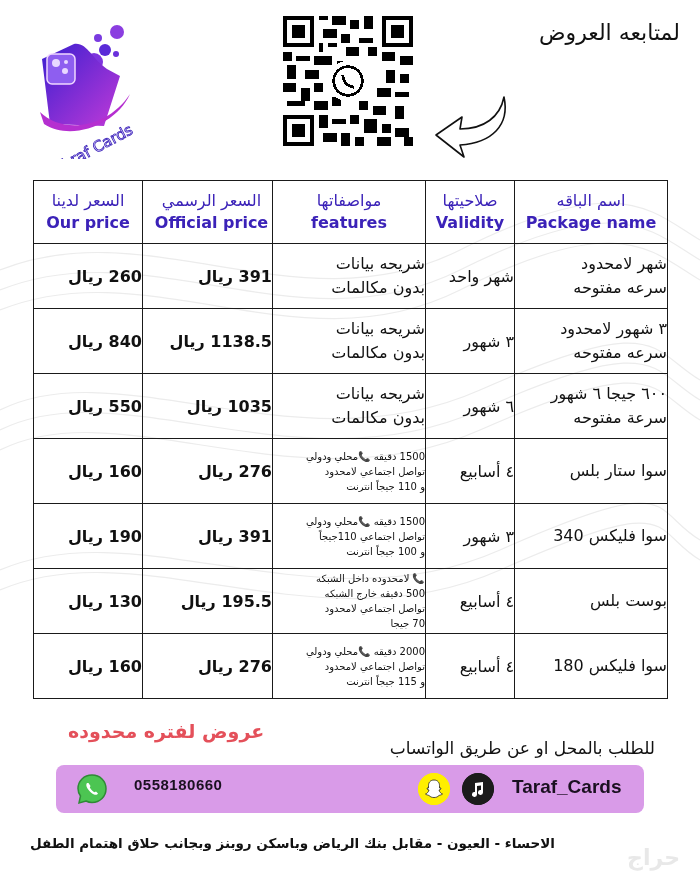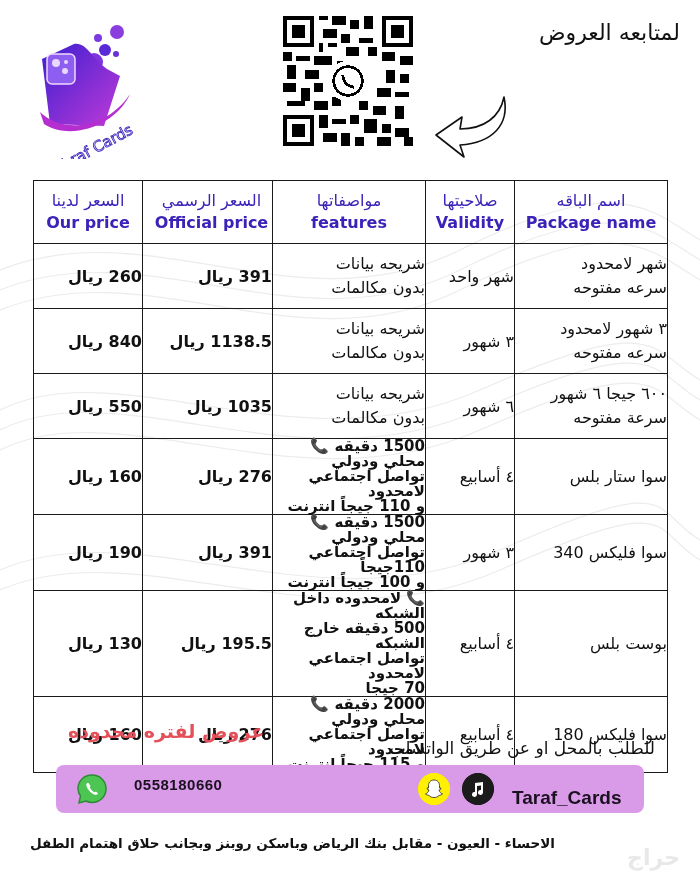--- a/index.html
+++ b/index.html
@@ -19,33 +19,33 @@
   
   .tbl { position: absolute; left: 33px; top: 180px; width: 635px; border-collapse: collapse; direction: rtl; }
   .tbl td, .tbl th { border: 1.5px solid #1a1a1a; vertical-align: middle; }
   .tbl th { height: 63px; font-weight: normal; color: #3b22b8; }
   .tbl th .ar { display: block; font-size: 16px; line-height: 22px; }
   .tbl th .en { display: block; font-size: 16px; font-weight: bold; line-height: 22px; }
   .tbl td { height: 65px; }
   .tbl .name { font-size: 16px; line-height: 24px; }
   .tbl .valid { font-size: 16px; }
   .tbl .feat { font-size: 16px; line-height: 24px; }
-  .tbl .feat.small { font-size: 15px; line-height: 15px; font-weight: bold; }
+  .tbl .feat.small { font-size: 10px; line-height: 15px; font-weight: normal; }
   .tbl .price { font-size: 16px; font-weight: bold; }
   .c-ours { width: 109px; } .c-off { width: 130px; padding-left: 8px; } .c-feat { width: 153px; } .c-val { width: 89px; } .c-name { width: 153px; }
 
   .limited { position: absolute; left: 68px; top: 720px; font-size: 19px; font-weight: bold; color: #e4505a; direction: rtl; }
   .order { position: absolute; right: 45px; top: 738px; font-size: 17px; direction: rtl; color: #111; }
 
   .contact { position: absolute; left: 56px; top: 765px; width: 588px; height: 48px; background: #d99be8; border-radius: 8px; }
   .wa-icon { position: absolute; left: 20px; top: 8px; width: 32px; height: 32px; }
   .phone { position: absolute; left: 66px; top: 11px; font-size: 15px; font-weight: bold; color: #1a1020; letter-spacing: 0.5px; font-family: "Liberation Sans", sans-serif; margin-left: 12px; }
   .snap-icon { position: absolute; left: 362px; top: 8px; width: 32px; height: 32px; border-radius: 50%; background: #ffef00; }
   .tiktok-icon { position: absolute; left: 406px; top: 8px; width: 32px; height: 32px; border-radius: 50%; background: #1b1b1b; }
-  .handle { position: absolute; left: 456px; top: 11px; font-size: 19px; font-weight: bold; color: #1a1020; font-family: "Liberation Sans", sans-serif; margin-top: 11px; }
+  .handle { position: absolute; left: 456px; top: 11px; font-size: 19px; font-weight: bold; color: #1a1020; font-family: "Liberation Sans", sans-serif; }
 
   .address { position: absolute; right: 145px; top: 835px; font-size: 13.5px; font-weight: bold; direction: rtl; color: #111; }
   .watermark { position: absolute; right: 20px; top: 845px; font-size: 22px; color: #e8e8e8; font-weight: bold; }
 </style>
 </head>
 <body>
 
 <svg class="wave" viewBox="0 0 700 560">
   <g fill="none" stroke="#ececec" stroke-width="1.2">
     <path d="M0 120 C150 60 300 180 460 100 S650 60 700 90"></path>

